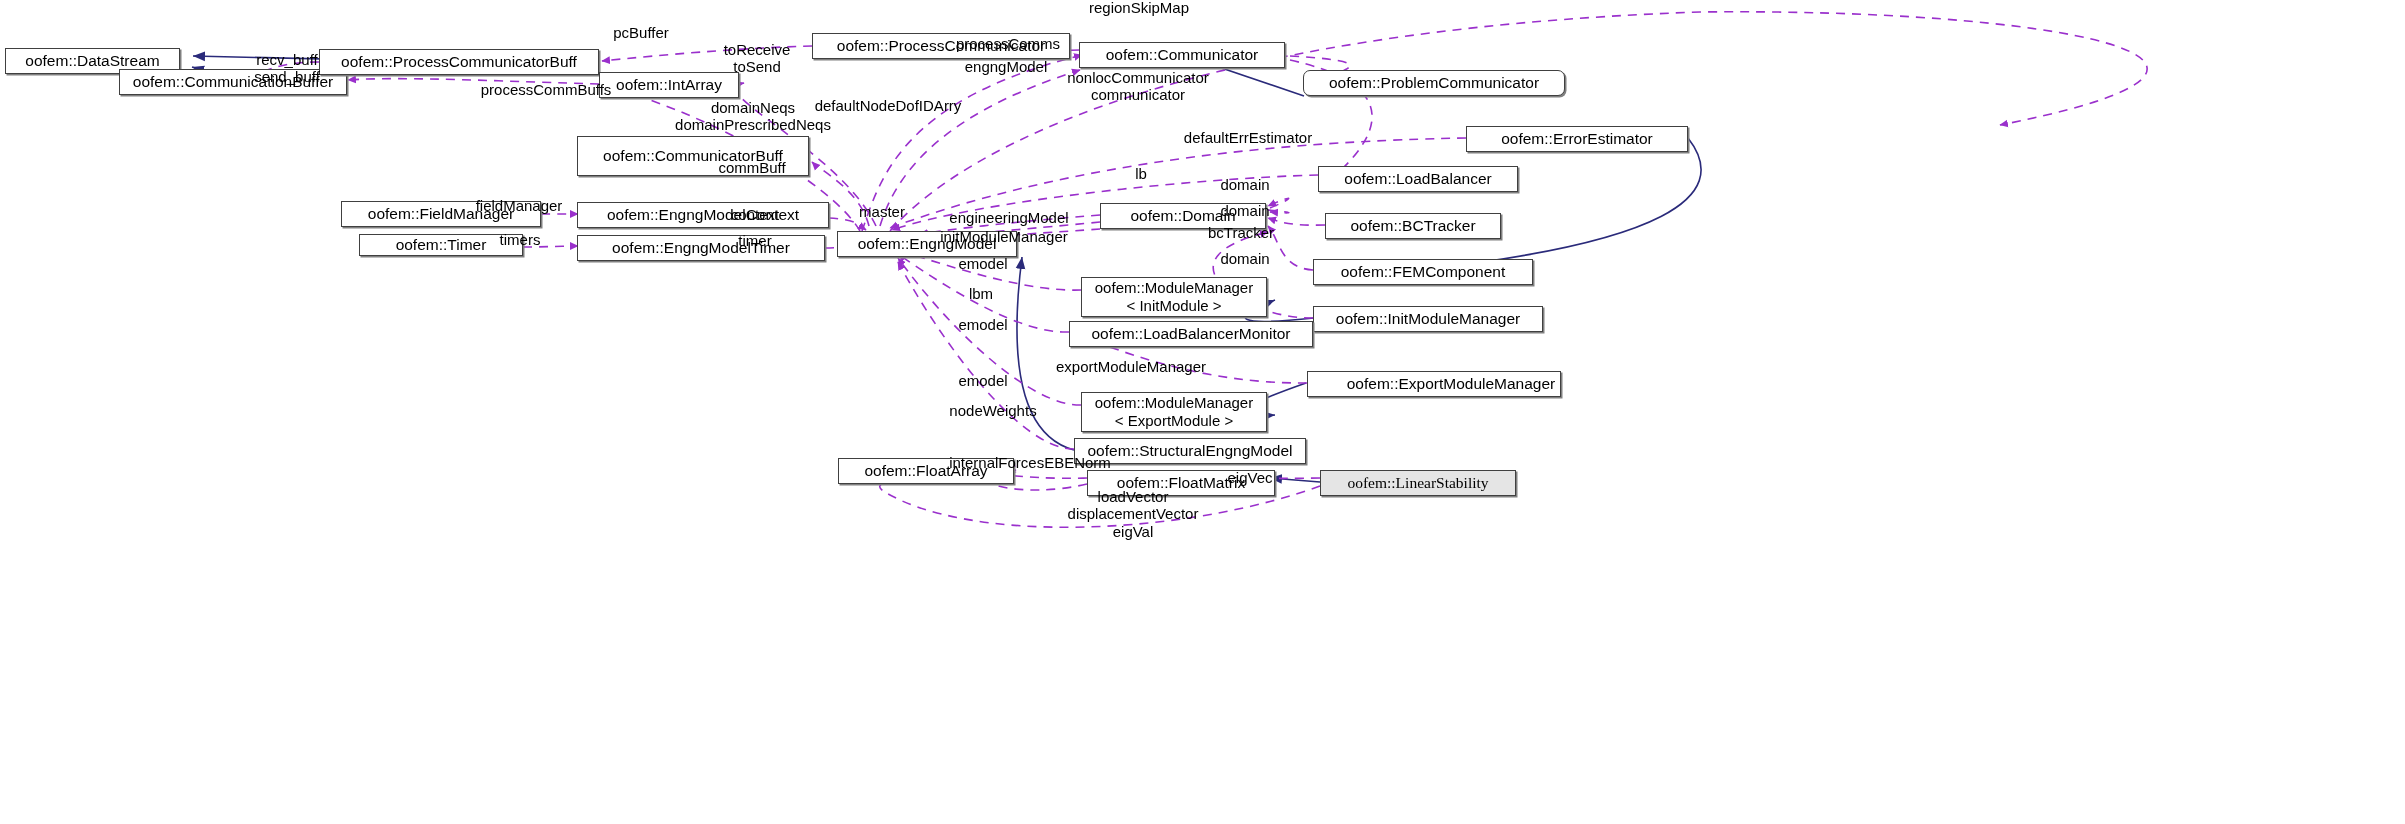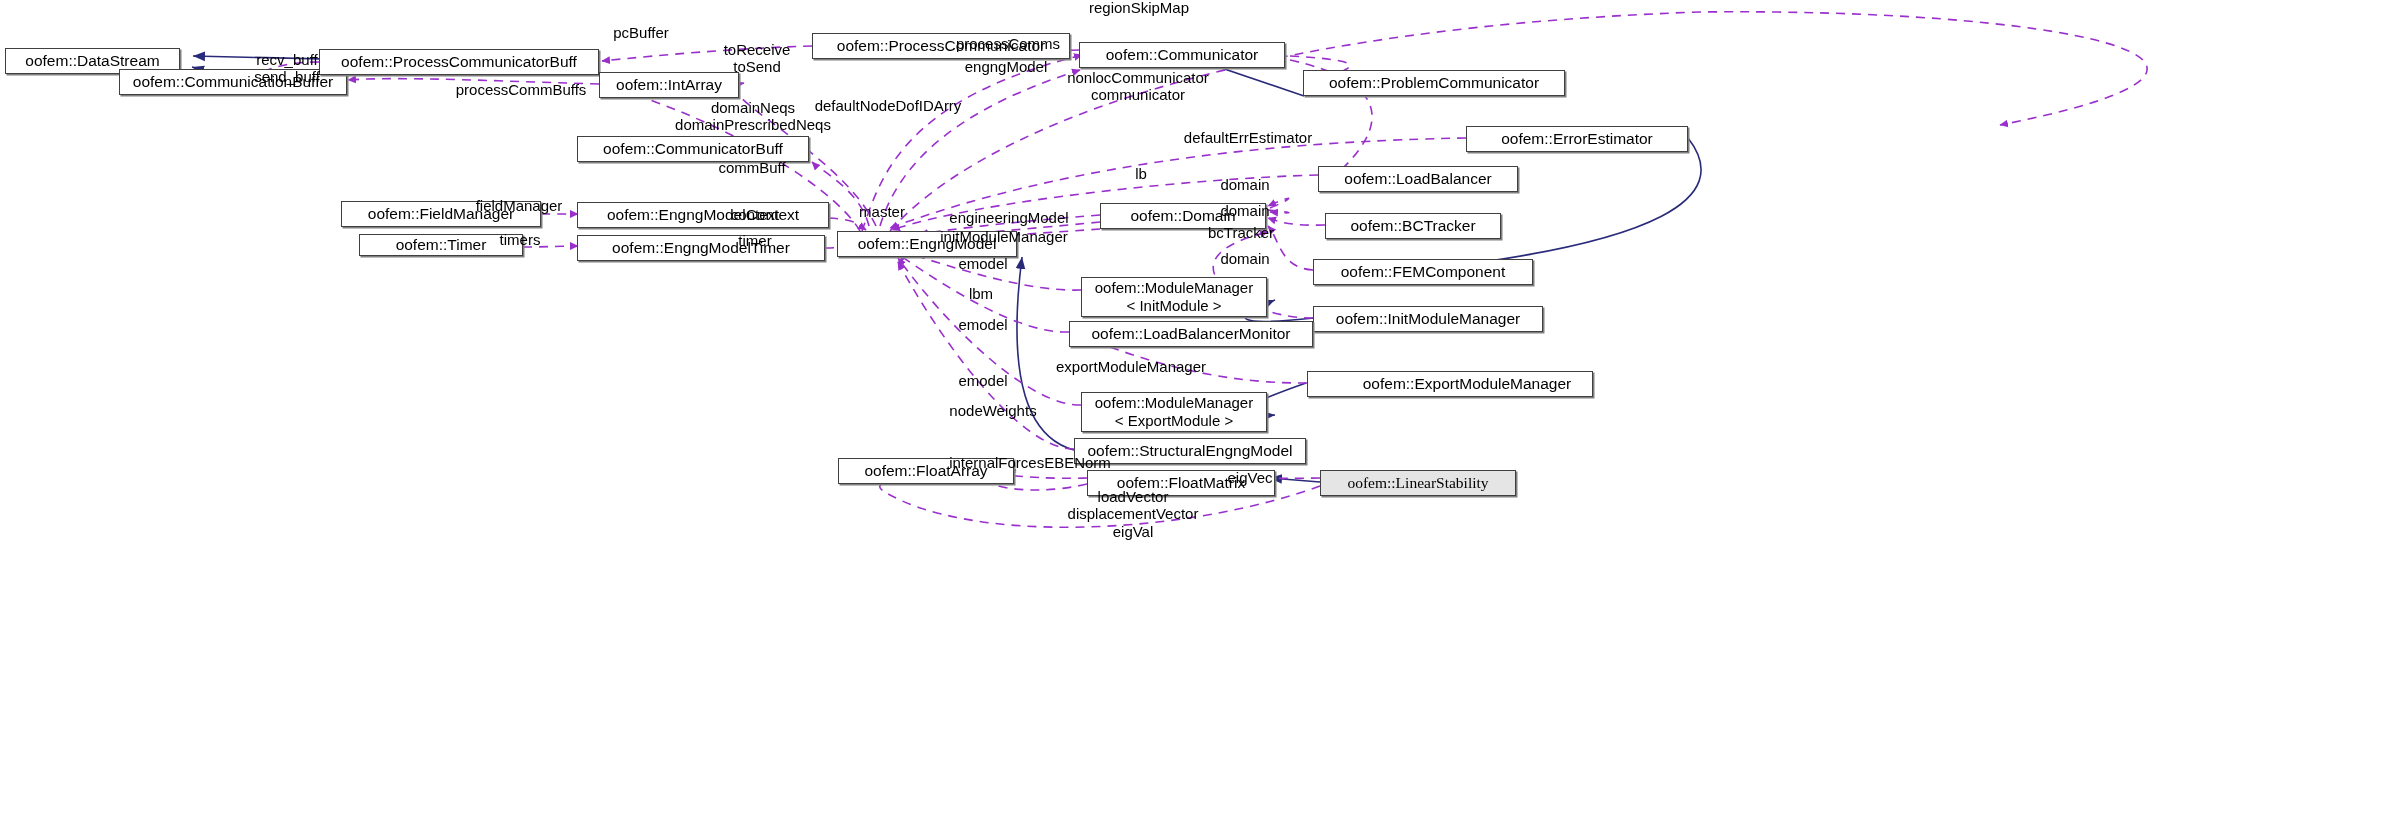--- a/index.html
+++ b/index.html
@@ -82,48 +82,48 @@
     </g>
   </svg>
 
   <div id="nodes">
       <div class="node" style="left: 5px; top: 48px; width: 175px; height: 26px;">oofem::DataStream</div>
       <div class="node" style="left: 119px; top: 69px; width: 228px; height: 26px;">oofem::CommunicationBuffer</div>
       <div class="node" style="left: 319px; top: 49px; width: 280px; height: 26px;">oofem::ProcessCommunicatorBuff</div>
       <div class="node" style="left: 599px; top: 72px; width: 140px; height: 26px;">oofem::IntArray</div>
       <div class="node" style="left: 812px; top: 33px; width: 258px; height: 26px;">oofem::ProcessCommunicator</div>
       <div class="node" style="left: 1079px; top: 42px; width: 206px; height: 26px;">oofem::Communicator</div>
-      <div class="node" style="left: 1303px; top: 70px; width: 262px; height: 26px;">oofem::ProblemCommunicator</div>
+      <div class="node" style="left: 1303px; top: 70px; width: 262px; height: 26px; border-radius: 7px;">oofem::ProblemCommunicator</div>
       <div class="node" style="left: 1466px; top: 126px; width: 222px; height: 26px;">oofem::ErrorEstimator</div>
-      <div class="node" style="left: 577px; top: 136px; width: 232px; height: 26px;">oofem::CommunicatorBuff</div>
+      <div class="node" style="left: 577px; top: 136px; width: 232px; height: 40px;">oofem::CommunicatorBuff</div>
       <div class="node" style="left: 1318px; top: 166px; width: 200px; height: 26px;">oofem::LoadBalancer</div>
       <div class="node" style="left: 341px; top: 201px; width: 200px; height: 26px;">oofem::FieldManager</div>
       <div class="node" style="left: 577px; top: 202px; width: 252px; height: 26px;">oofem::EngngModelContext</div>
       <div class="node" style="left: 1100px; top: 203px; width: 166px; height: 26px;">oofem::Domain</div>
       <div class="node" style="left: 1325px; top: 213px; width: 176px; height: 26px;">oofem::BCTracker</div>
       <div class="node" style="left: 359px; top: 234px; width: 164px; height: 22px;">oofem::Timer</div>
       <div class="node" style="left: 577px; top: 235px; width: 248px; height: 26px;">oofem::EngngModelTimer</div>
       <div class="node" style="left: 837px; top: 231px; width: 180px; height: 26px;">oofem::EngngModel</div>
       <div class="node" style="left: 1313px; top: 259px; width: 220px; height: 26px;">oofem::FEMComponent</div>
       <div class="node two-line" style="left: 1081px; top: 277px; width: 186px; height: 40px;">oofem::ModuleManager
 &lt; InitModule &gt;</div>
       <div class="node" style="left: 1313px; top: 306px; width: 230px; height: 26px;">oofem::InitModuleManager</div>
       <div class="node" style="left: 1069px; top: 321px; width: 244px; height: 26px;">oofem::LoadBalancerMonitor</div>
-      <div class="node" style="left: 1307px; top: 371px; width: 286px; height: 26px; padding-left: 40px;">oofem::ExportModuleManager</div>
+      <div class="node" style="left: 1307px; top: 371px; width: 254px; height: 26px; padding-left: 40px;">oofem::ExportModuleManager</div>
       <div class="node two-line" style="left: 1081px; top: 392px; width: 186px; height: 40px;">oofem::ModuleManager
 &lt; ExportModule &gt;</div>
       <div class="node" style="left: 1074px; top: 438px; width: 232px; height: 26px;">oofem::StructuralEngngModel</div>
       <div class="node" style="left: 838px; top: 458px; width: 176px; height: 26px; text-align: center;">oofem::FloatArray</div>
       <div class="node" style="left: 1087px; top: 470px; width: 188px; height: 26px;">oofem::FloatMatrix</div>
       <div class="node highlight" style="left: 1320px; top: 470px; width: 196px; height: 26px;">oofem::LinearStability</div>
     </div>
   <div id="labels">
       <div class="elabel" style="left: 287px; top: 68px;">recv_buff
 send_buff</div>
-      <div class="elabel" style="left: 521px; top: 90px;">processCommBuffs</div>
+      <div class="elabel" style="left: 546px; top: 90px;">processCommBuffs</div>
       <div class="elabel" style="left: 641px; top: 33px;">pcBuffer</div>
       <div class="elabel" style="left: 1139px; top: 8px;">regionSkipMap</div>
       <div class="elabel" style="left: 757px; top: 58px;">toReceive
 toSend</div>
       <div class="elabel" style="left: 1008px; top: 44px;">processComms</div>
       <div class="elabel" style="left: 1006px; top: 67px;">engngModel</div>
       <div class="elabel" style="left: 1138px; top: 86px;">nonlocCommunicator
 communicator</div>
       <div class="elabel" style="left: 888px; top: 106px;">defaultNodeDofIDArry</div>
       <div class="elabel" style="left: 753px; top: 116px;">domainNeqs

